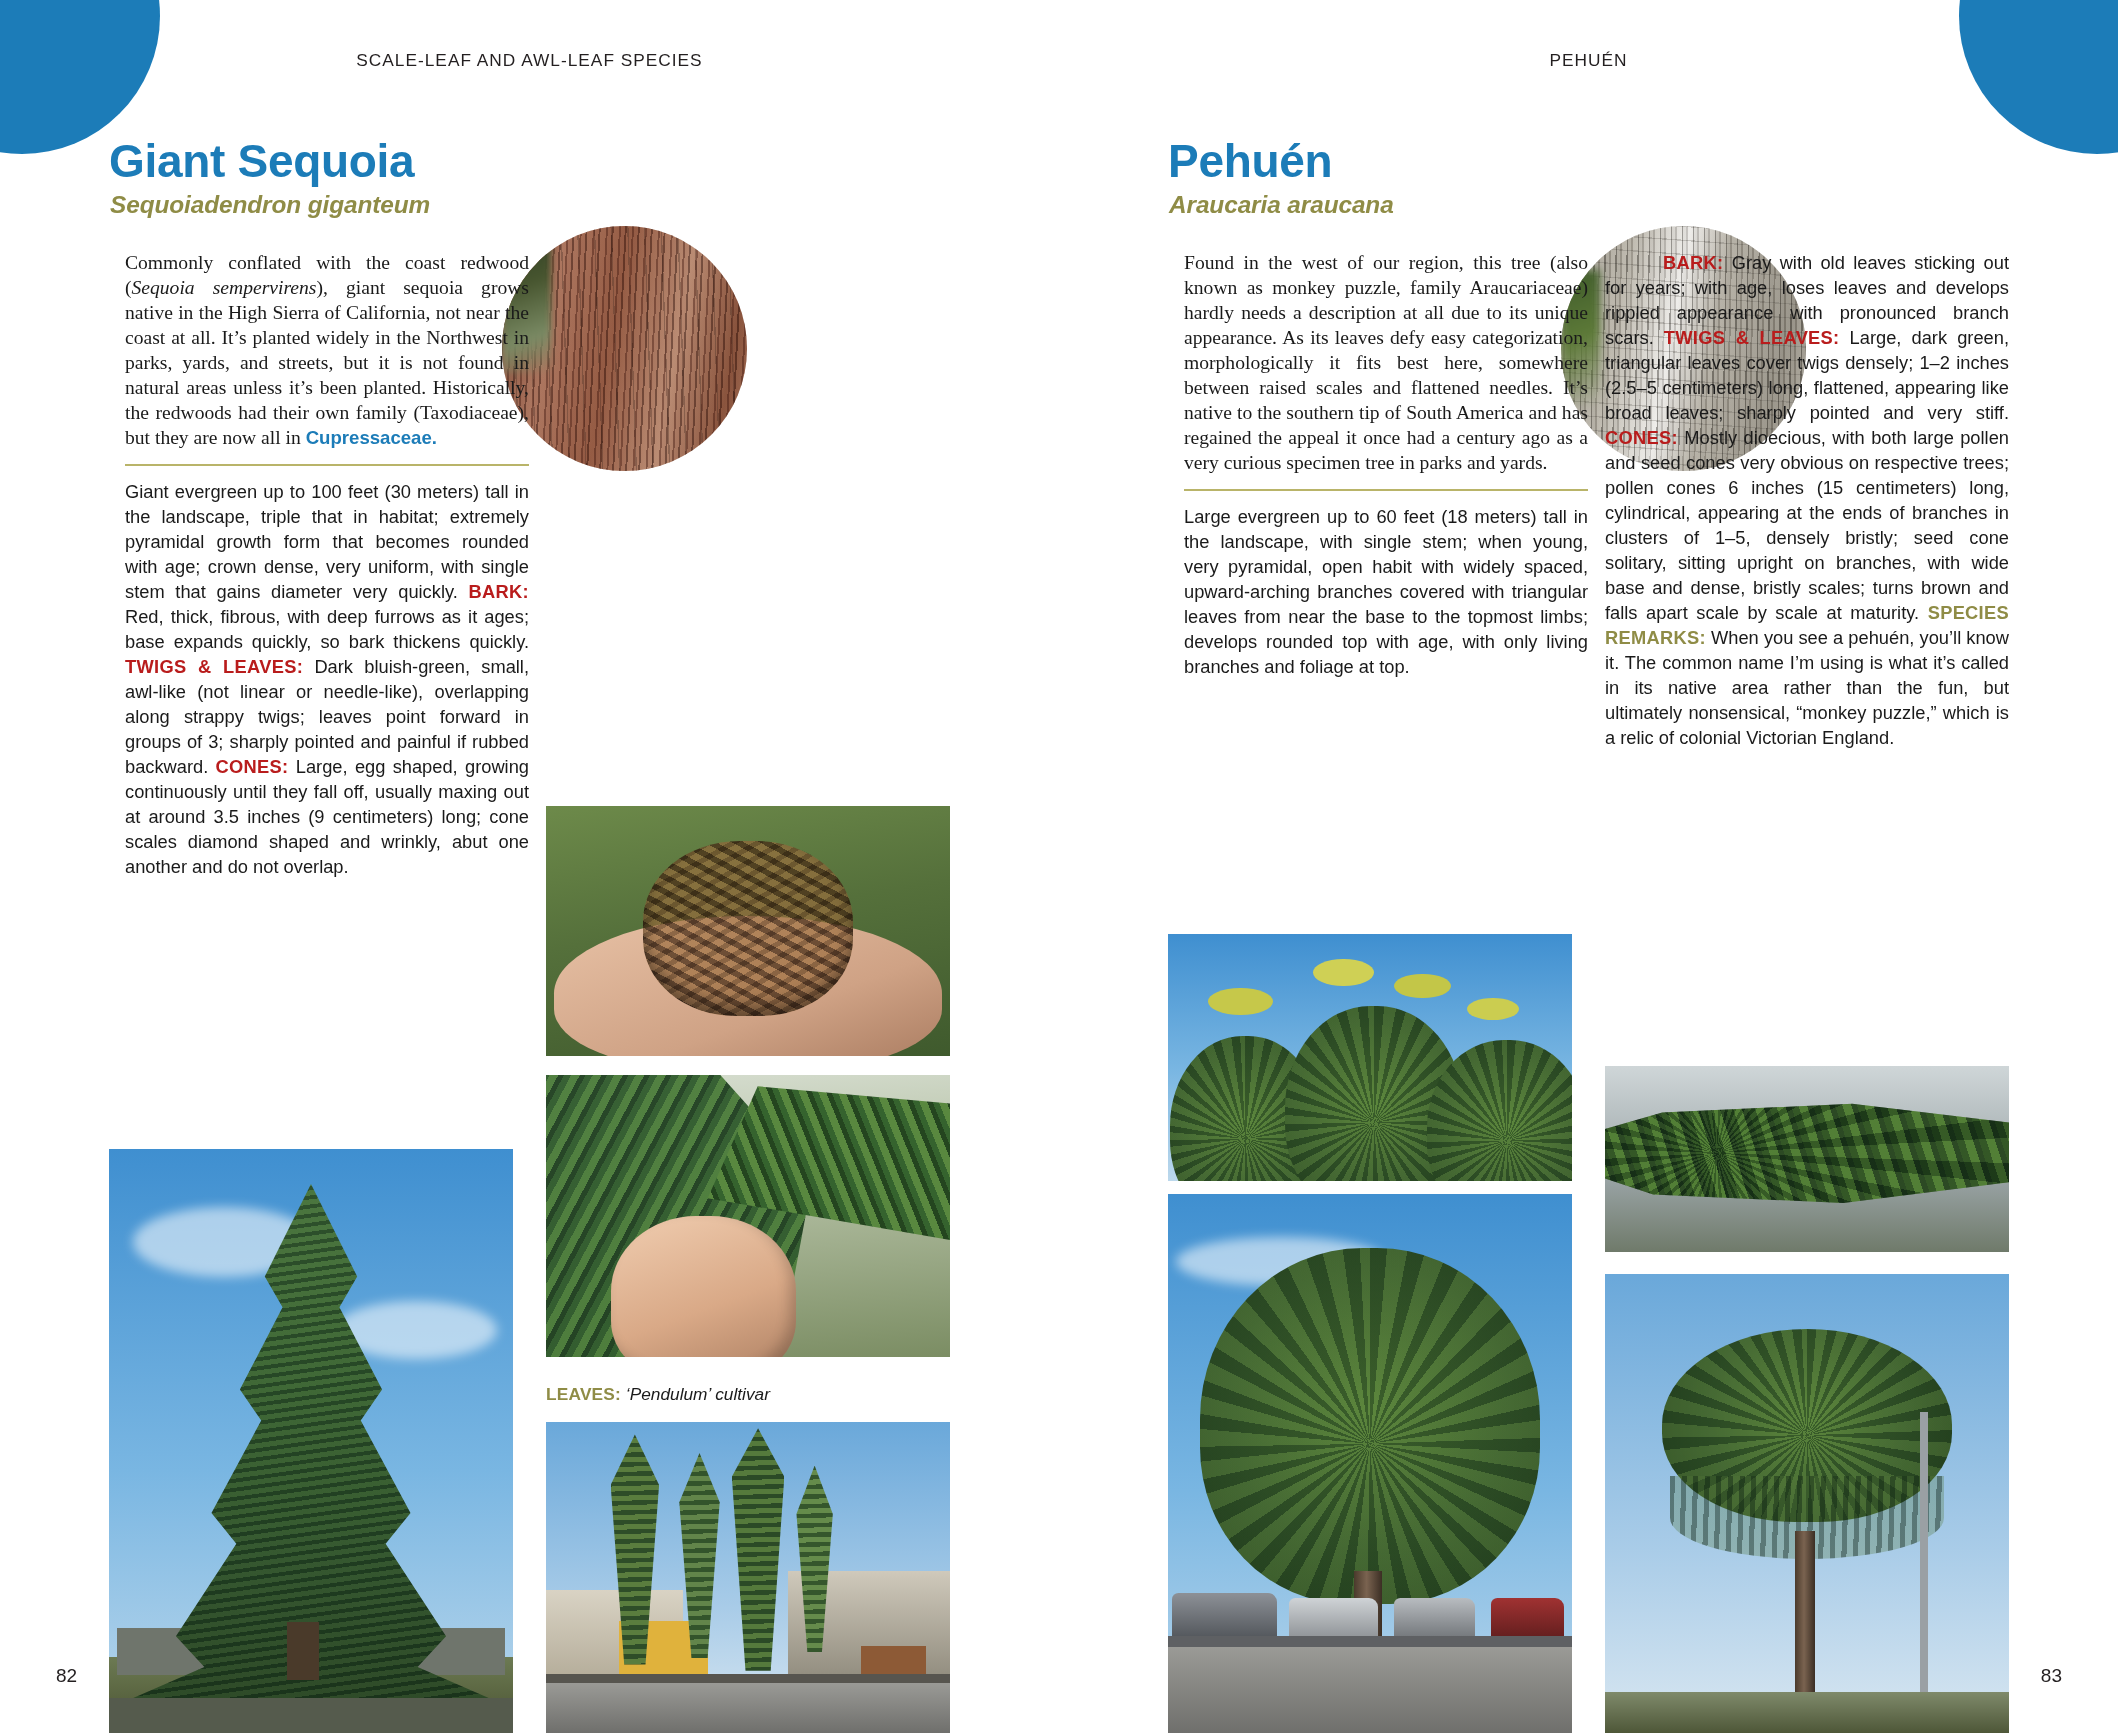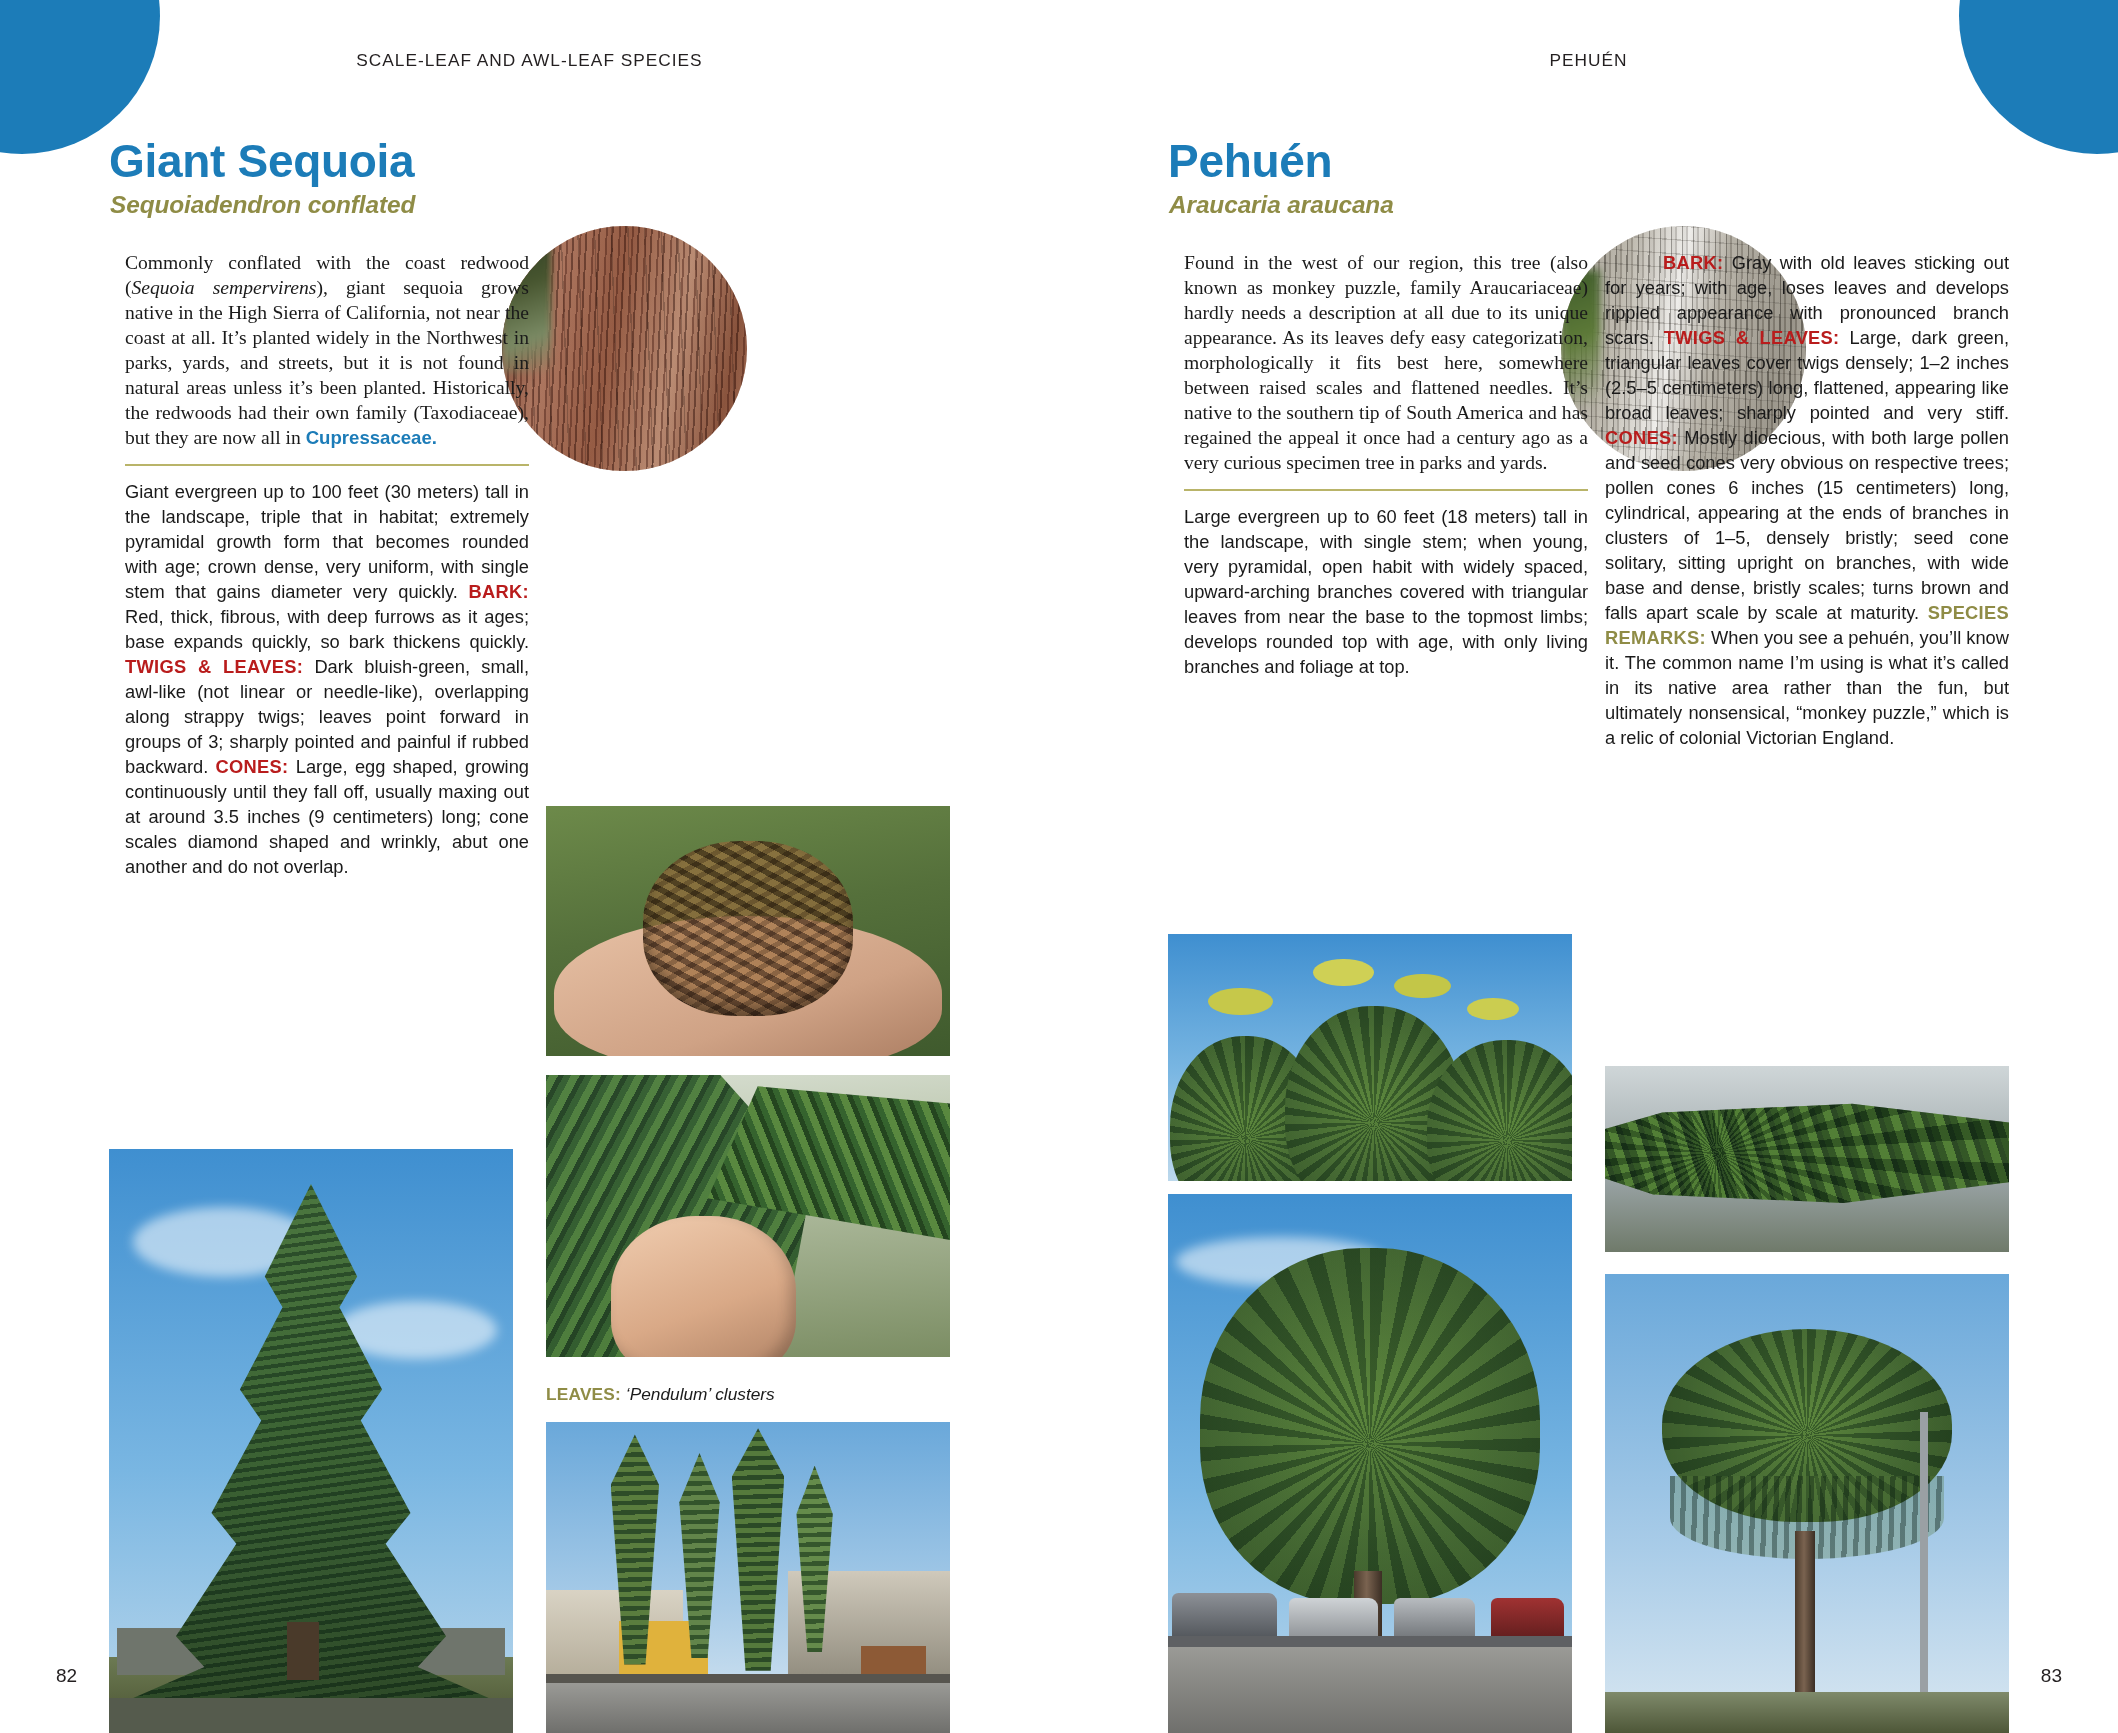--- a/index.html
+++ b/index.html
@@ -152,21 +152,21 @@
 <div class="corner corner-tl"></div>
 <div class="corner corner-tr"></div>
 
 <div class="spread">
 
   <div class="page">
 
     <div class="runhead">SCALE-LEAF AND AWL-LEAF SPECIES</div>
 
     <div class="title">Giant Sequoia</div>
-    <div class="latin">Sequoiadendron conflated</div>
+    <div class="latin">Sequoiadendron giganteum</div>
 
     <div class="cols">
 
       <div class="bark-circle bark-a">
         <div class="bark-tex-red"></div>
       </div>
 
       <div class="col col-l">
         <div class="serif" style="text-indent:0;">
           <span>Commonly conflated with the coast redwood (</span><i>Sequoia sempervirens</i><span>), giant sequoia grows native in the High Sierra of California, not near the coast at all. It’s planted widely in the Northwest in parks, yards, and streets, but it is not found in natural areas unless it’s been planted. Historically, the redwoods had their own family (Taxodiaceae), but they are now all in </span><span class="fam">Cupressaceae.</span>
@@ -216,21 +216,21 @@
       <div class="cloud" style="right:4%;top:26%;width:40%;height:10%;"></div>
       <div class="ground" style="height:13%;"></div>
       <div style="position:absolute;left:2%;bottom:10%;width:96%;height:8%;background:#6f756c;"></div>
       <div class="conifer" style="left:6%;top:6%;width:88%;height:88%;"></div>
       <div style="position:absolute;left:44%;bottom:9%;width:8%;height:10%;background:#4a3a2a;"></div>
       <div style="position:absolute;left:0;right:0;bottom:0;height:6%;background:#555b4d;"></div>
     </div>
 
     <div class="cap" style="left:546px;top:1384px;">
       <b>LEAVES:</b>
-      <i>‘Pendulum’ clusters</i>
+      <i>‘Pendulum’ cultivar</i>
     </div>
 
     <div class="photo" style="left:546px;top:1422px;width:404px;height:311px;">
       <div class="sky-pale"></div>
       <div class="bldg" style="left:0;bottom:16%;width:34%;height:30%;background:linear-gradient(180deg,#d9d3c4,#b3ab98);"></div>
       <div class="bldg" style="left:18%;bottom:14%;width:22%;height:22%;background:#e0b23c;"></div>
       <div class="bldg" style="right:0;bottom:16%;width:40%;height:36%;background:linear-gradient(180deg,#cfc9bb,#8f8a7c);"></div>
       <div class="bldg" style="right:6%;bottom:16%;width:16%;height:12%;background:#8d5a36;"></div>
 
       <div style="position:absolute;left:16%;top:4%;width:12%;height:74%;

